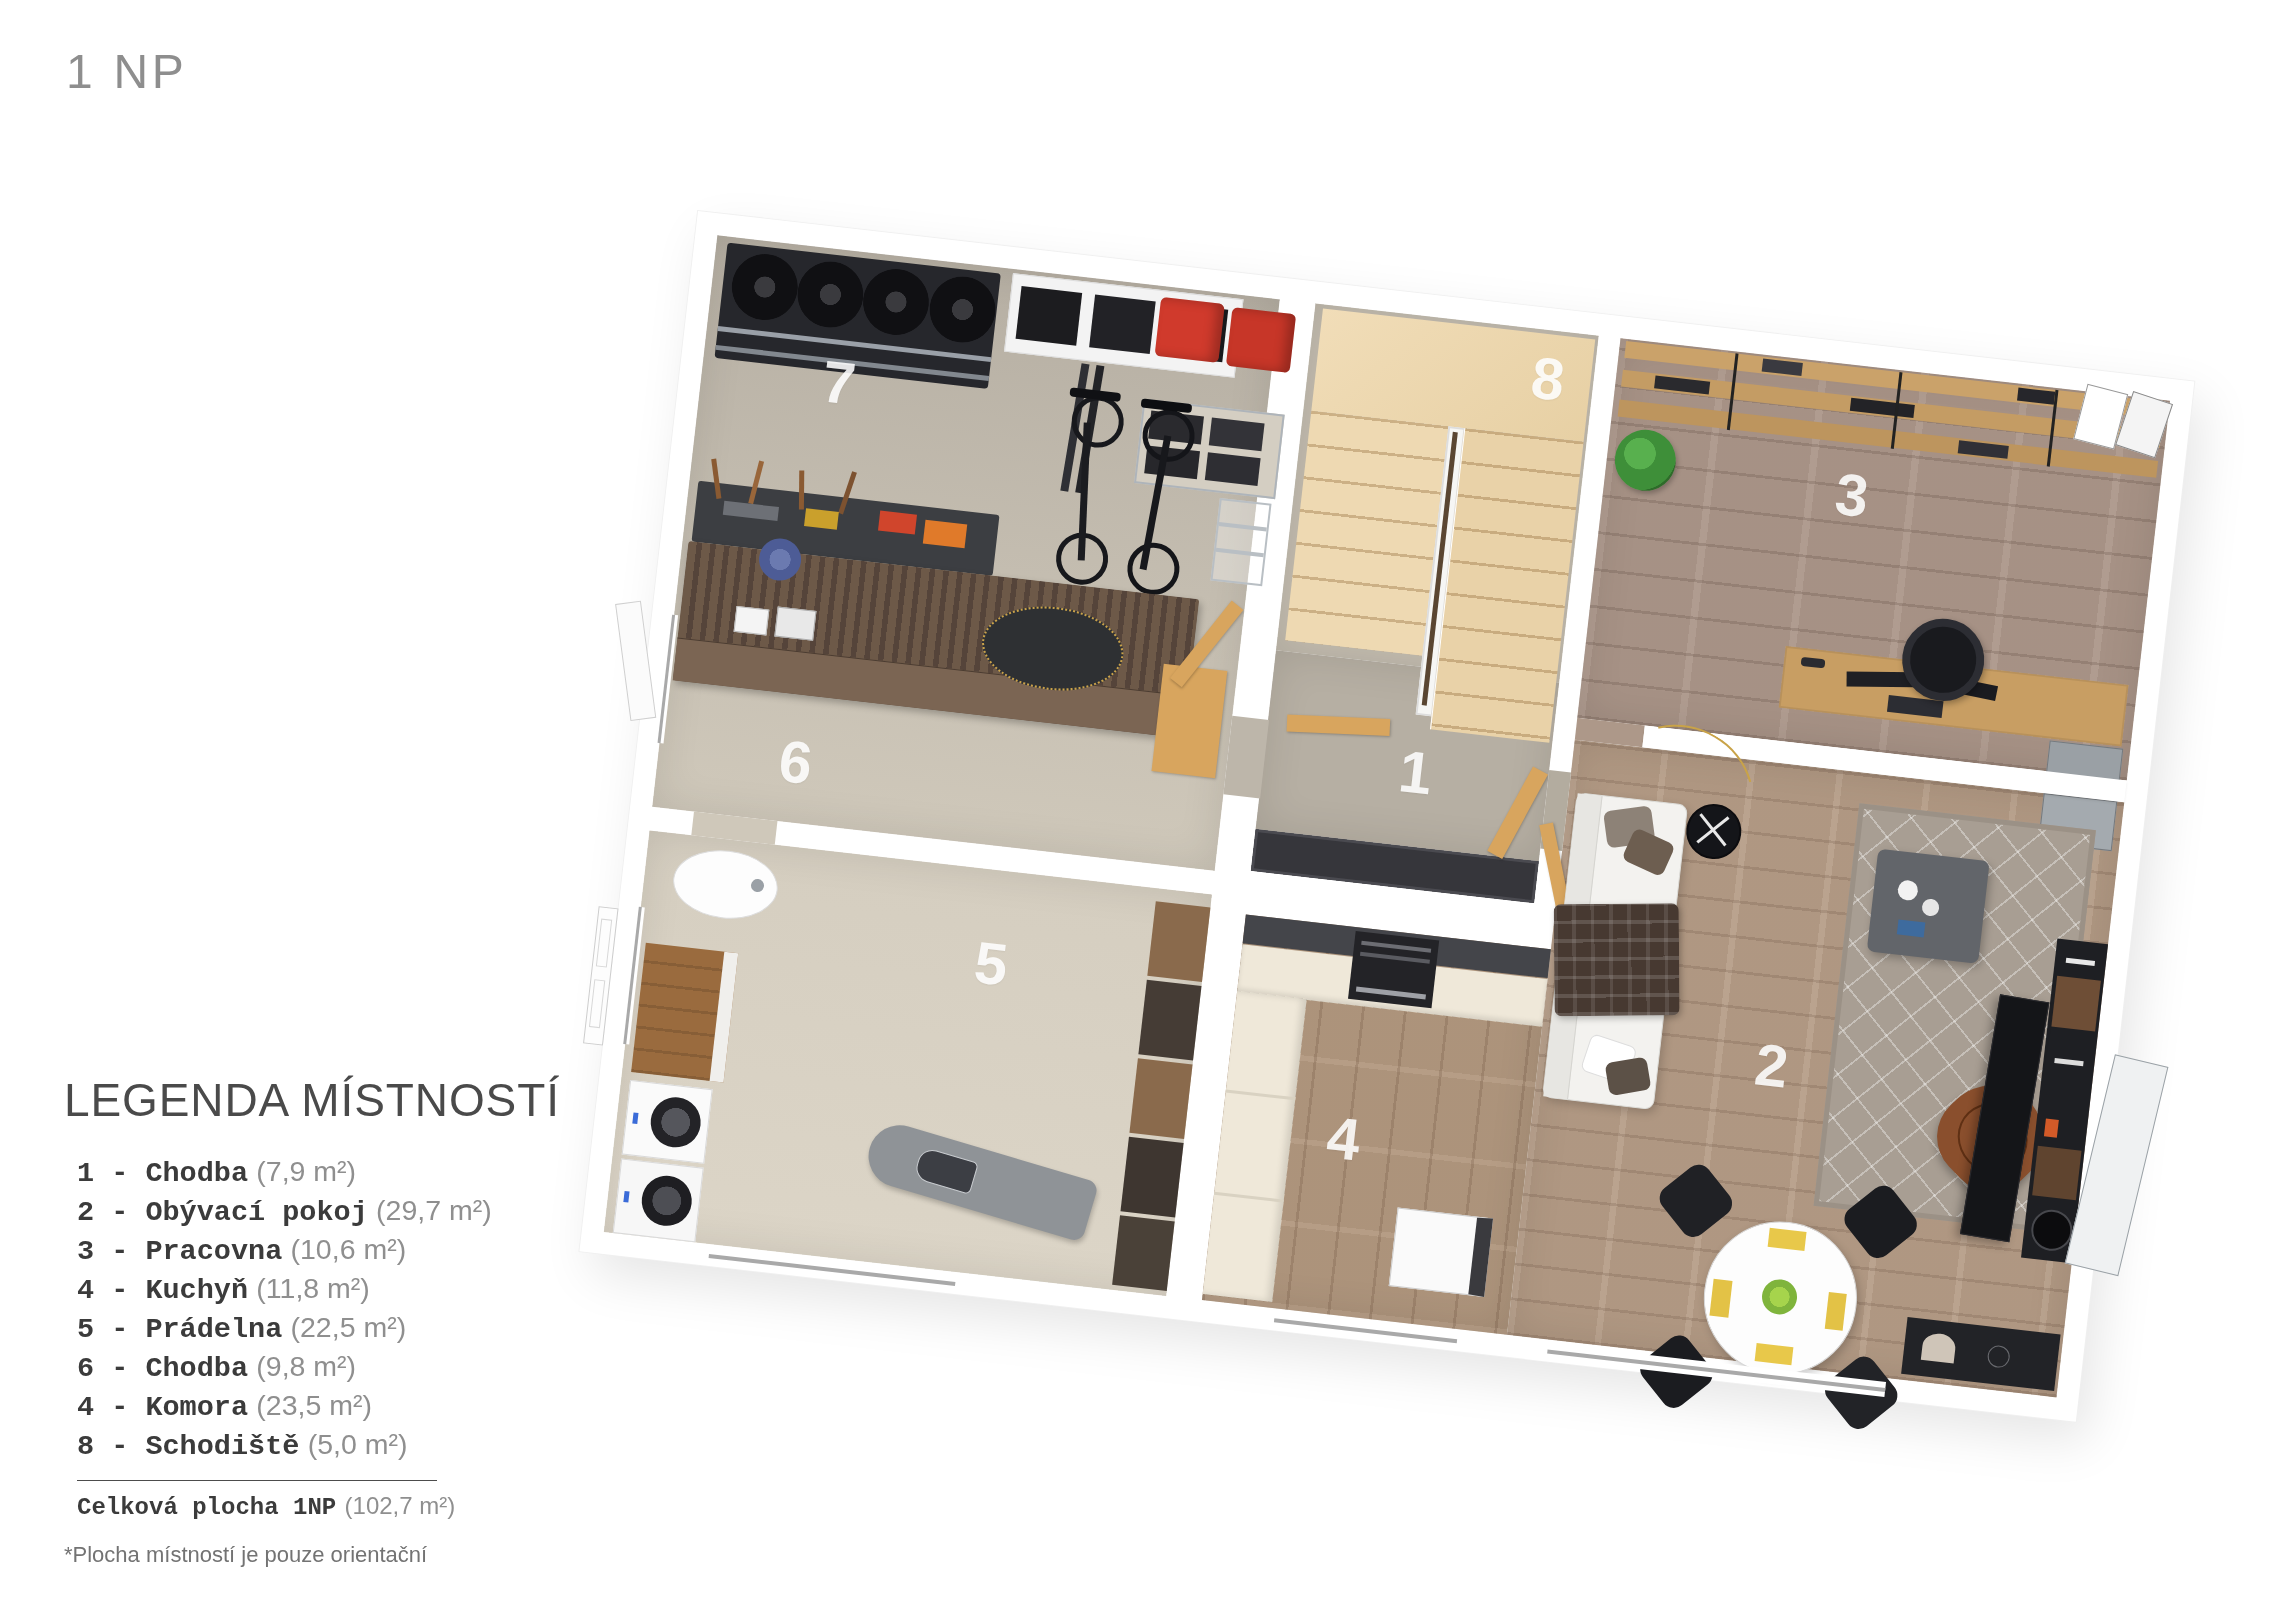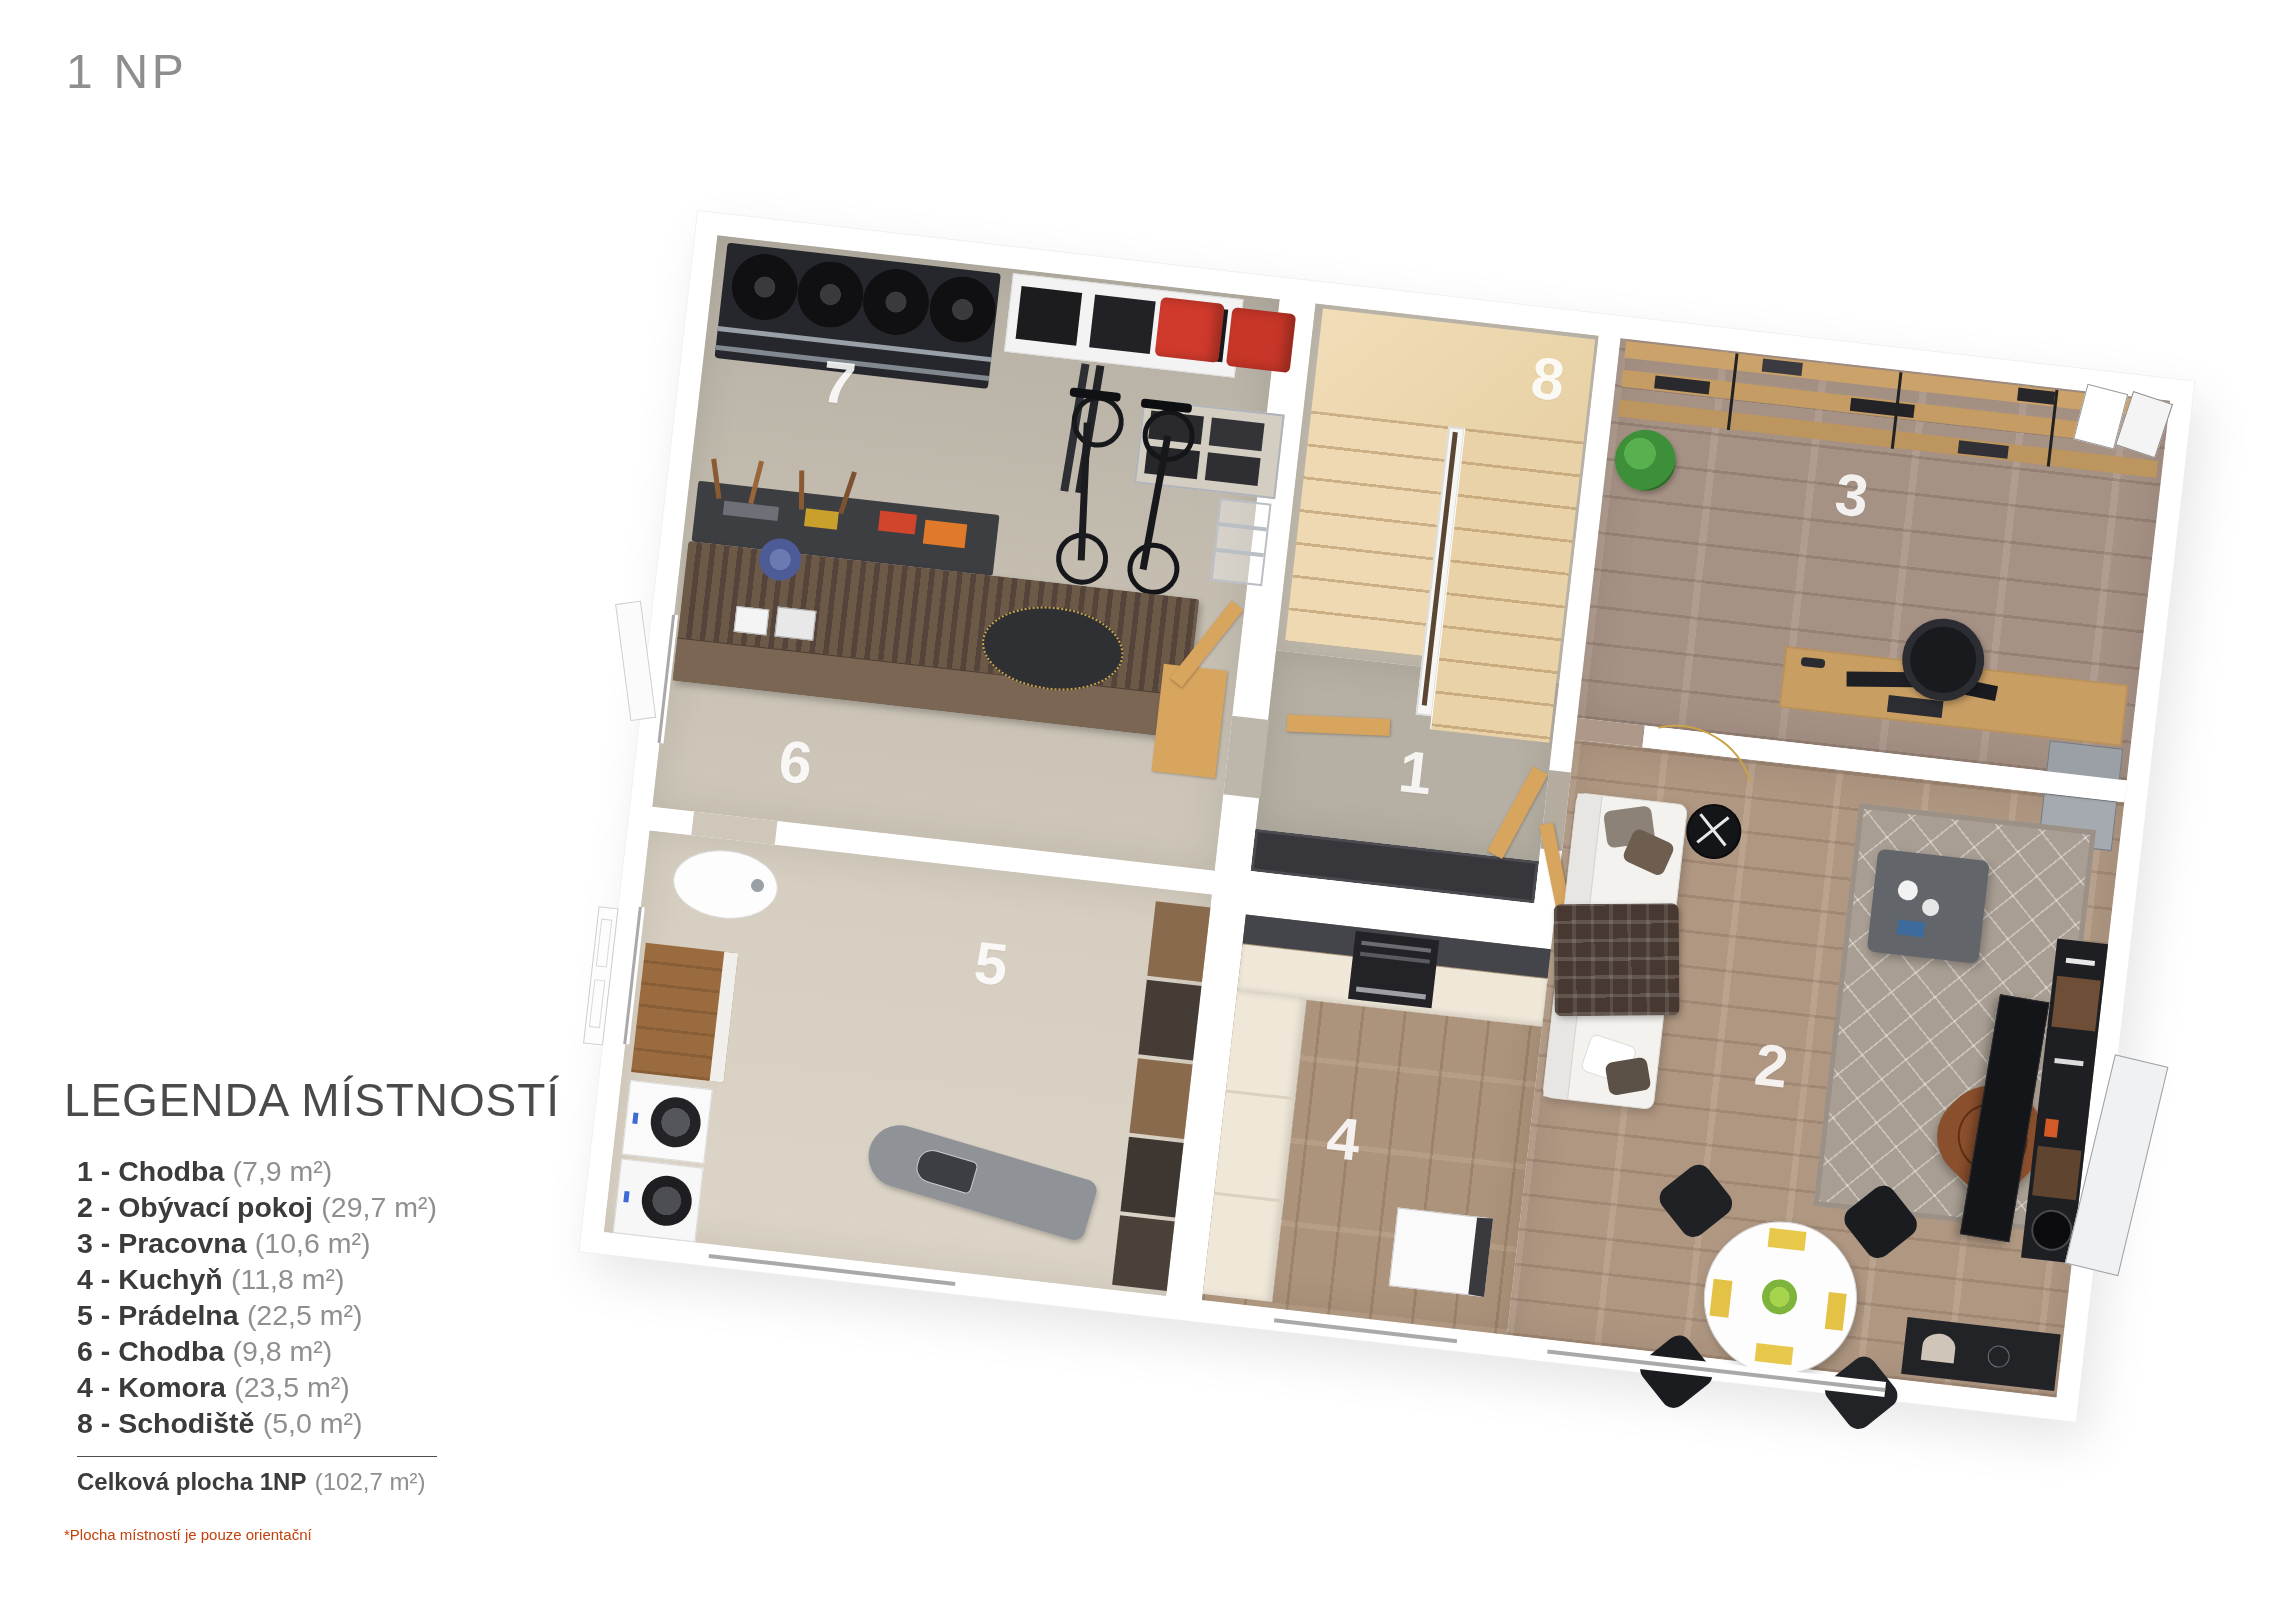--- a/index.html
+++ b/index.html
@@ -8,25 +8,25 @@
     background:#ffffff;font-family:"Liberation Sans", sans-serif;
   }
   
   .page-title{
     position:absolute;left:66px;top:44px;font-size:48px;font-weight:300;
     color:#8e8e8e;letter-spacing:3.7px;
   }
   .legend{position:absolute;left:64px;top:1073px;width:588px;}
   .legend-title{font-size:46px;font-weight:300;color:#4a4a4a;letter-spacing:0.9px;margin-bottom:26px;}
   .legend-item{font-size:28.5px;line-height:36px;color:#3b3b3b;padding-left:13px;white-space:nowrap;}
-  .li-b{font-weight:bold;}
+  .li-b{font-weight:bold;font-family:Liberation Mono, monospace;}
   .li-a{color:#8f8f8f;margin-left:8.3px;}
   .legend-divider{border:none;border-top:1.8px solid #4c4c4c;width:360px;margin:14.7px 0 11px 13px;}
   .legend-total{font-size:24px;padding-left:13px;color:#3b3b3b;white-space:nowrap;}
-  .legend-foot{margin-top:30px;font-size:15px;color:#c2410c;}
+  .legend-foot{margin-top:21px;font-size:22px;color:#737373;}
 
   
   .plan{
     position:absolute;left:698px;top:211px;width:1506px;height:1047px;
     transform:rotate(6.5deg);transform-origin:0 0;background:#ffffff;
     box-shadow:0 0 0 0.9px #f0f0f0, 13px 20px 51px rgba(0,0,0,0.10);
   }
   .abs{position:absolute;}
   .floor{position:absolute;box-shadow:inset 0 0 42px rgba(0,0,0,0.10);}
   .room-num{

